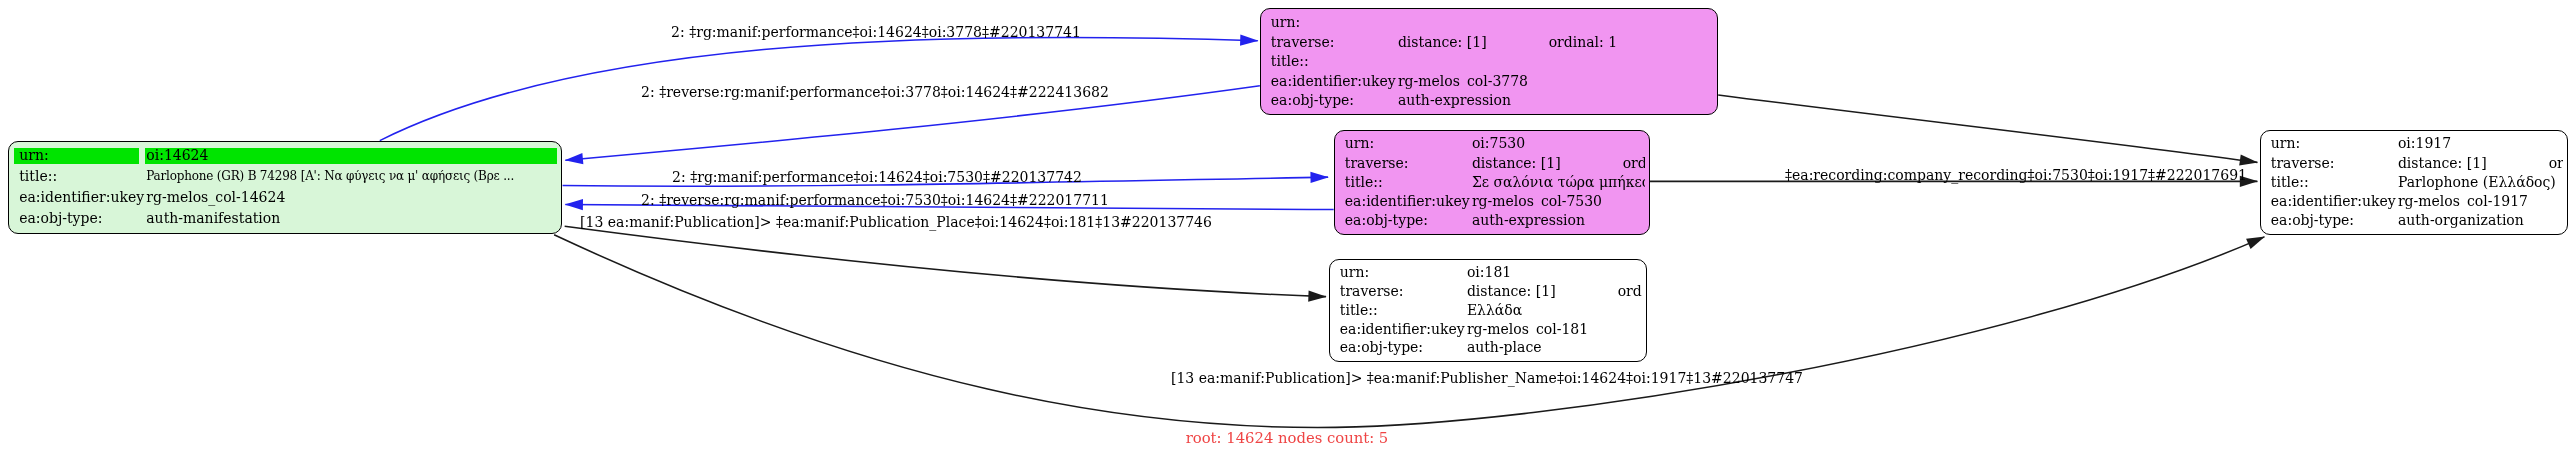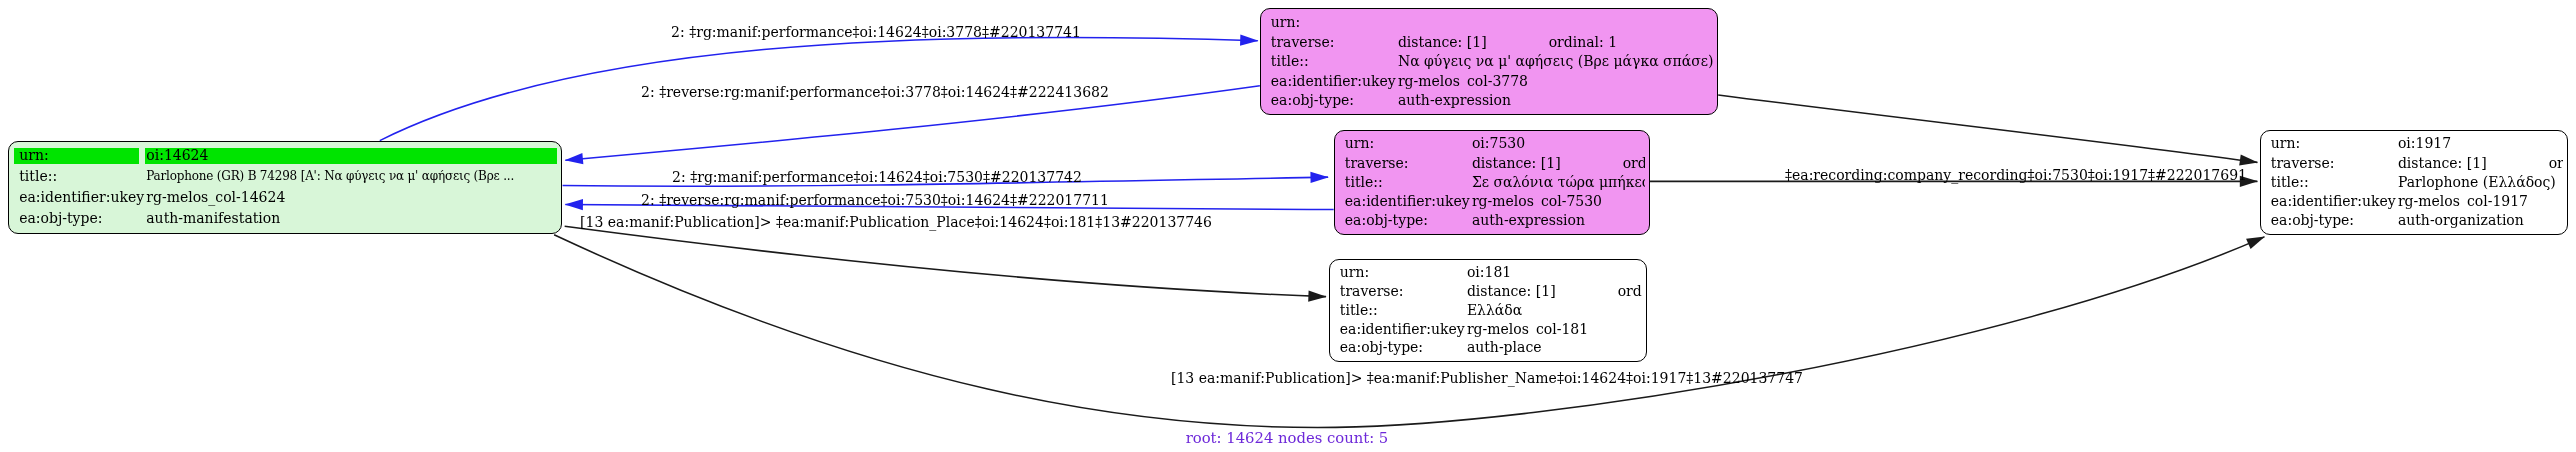--- a/index.html
+++ b/index.html
@@ -23,21 +23,21 @@
   .val{flex:1;padding-left:1.4px;overflow:hidden;}
   .green .row.hl .lbl,.green .row.hl .val{background:#00e400;}
   .ord{margin-left:62px;}
   .tight{font-size:12px;letter-spacing:-0.2px;}
   .edge-label{
     position:absolute;transform:translate(-50%,-50%);white-space:pre;
     font-size:14px;color:#000;
   }
   .graph-label{
     position:absolute;transform:translate(-50%,-50%);white-space:pre;
-    font-size:14.8px;color:#6d28d9;
+    font-size:14.8px;color:#ef4444;
   }
 </style>
 </head>
 <body>
 
 <div id="canvas">
 
   <svg id="edges" viewBox="0 0 3664 643" xmlns="http://www.w3.org/2000/svg">
     <defs>
       <marker id="arrowBlue" markerUnits="userSpaceOnUse" markerWidth="28" markerHeight="18" refX="26" refY="9" orient="auto">
@@ -88,21 +88,20 @@
   <div class="node pink" style="left:1260px;top:8.4px;width:458px;height:107px;">
     <div class="row">
       <span class="cell lbl">urn:</span>
     </div>
     <div class="row">
       <span class="cell lbl">traverse:</span>
       <span class="cell val"><span>distance: [1]</span><span class="ord">ordinal: 1</span></span>
     </div>
     <div class="row">
       <span class="cell lbl">title::</span>
-      <span class="cell val">Να φύγεις να μ' αφήσεις (Βρε μάγκα σπάσε)</span>
     </div>
     <div class="row">
       <span class="cell lbl">ea:identifier:ukey</span>
       <span class="cell val">rg-melos_col-3778</span>
     </div>
     <div class="row">
       <span class="cell lbl">ea:obj-type:</span>
       <span class="cell val">auth-expression</span>
     </div>
   </div>

